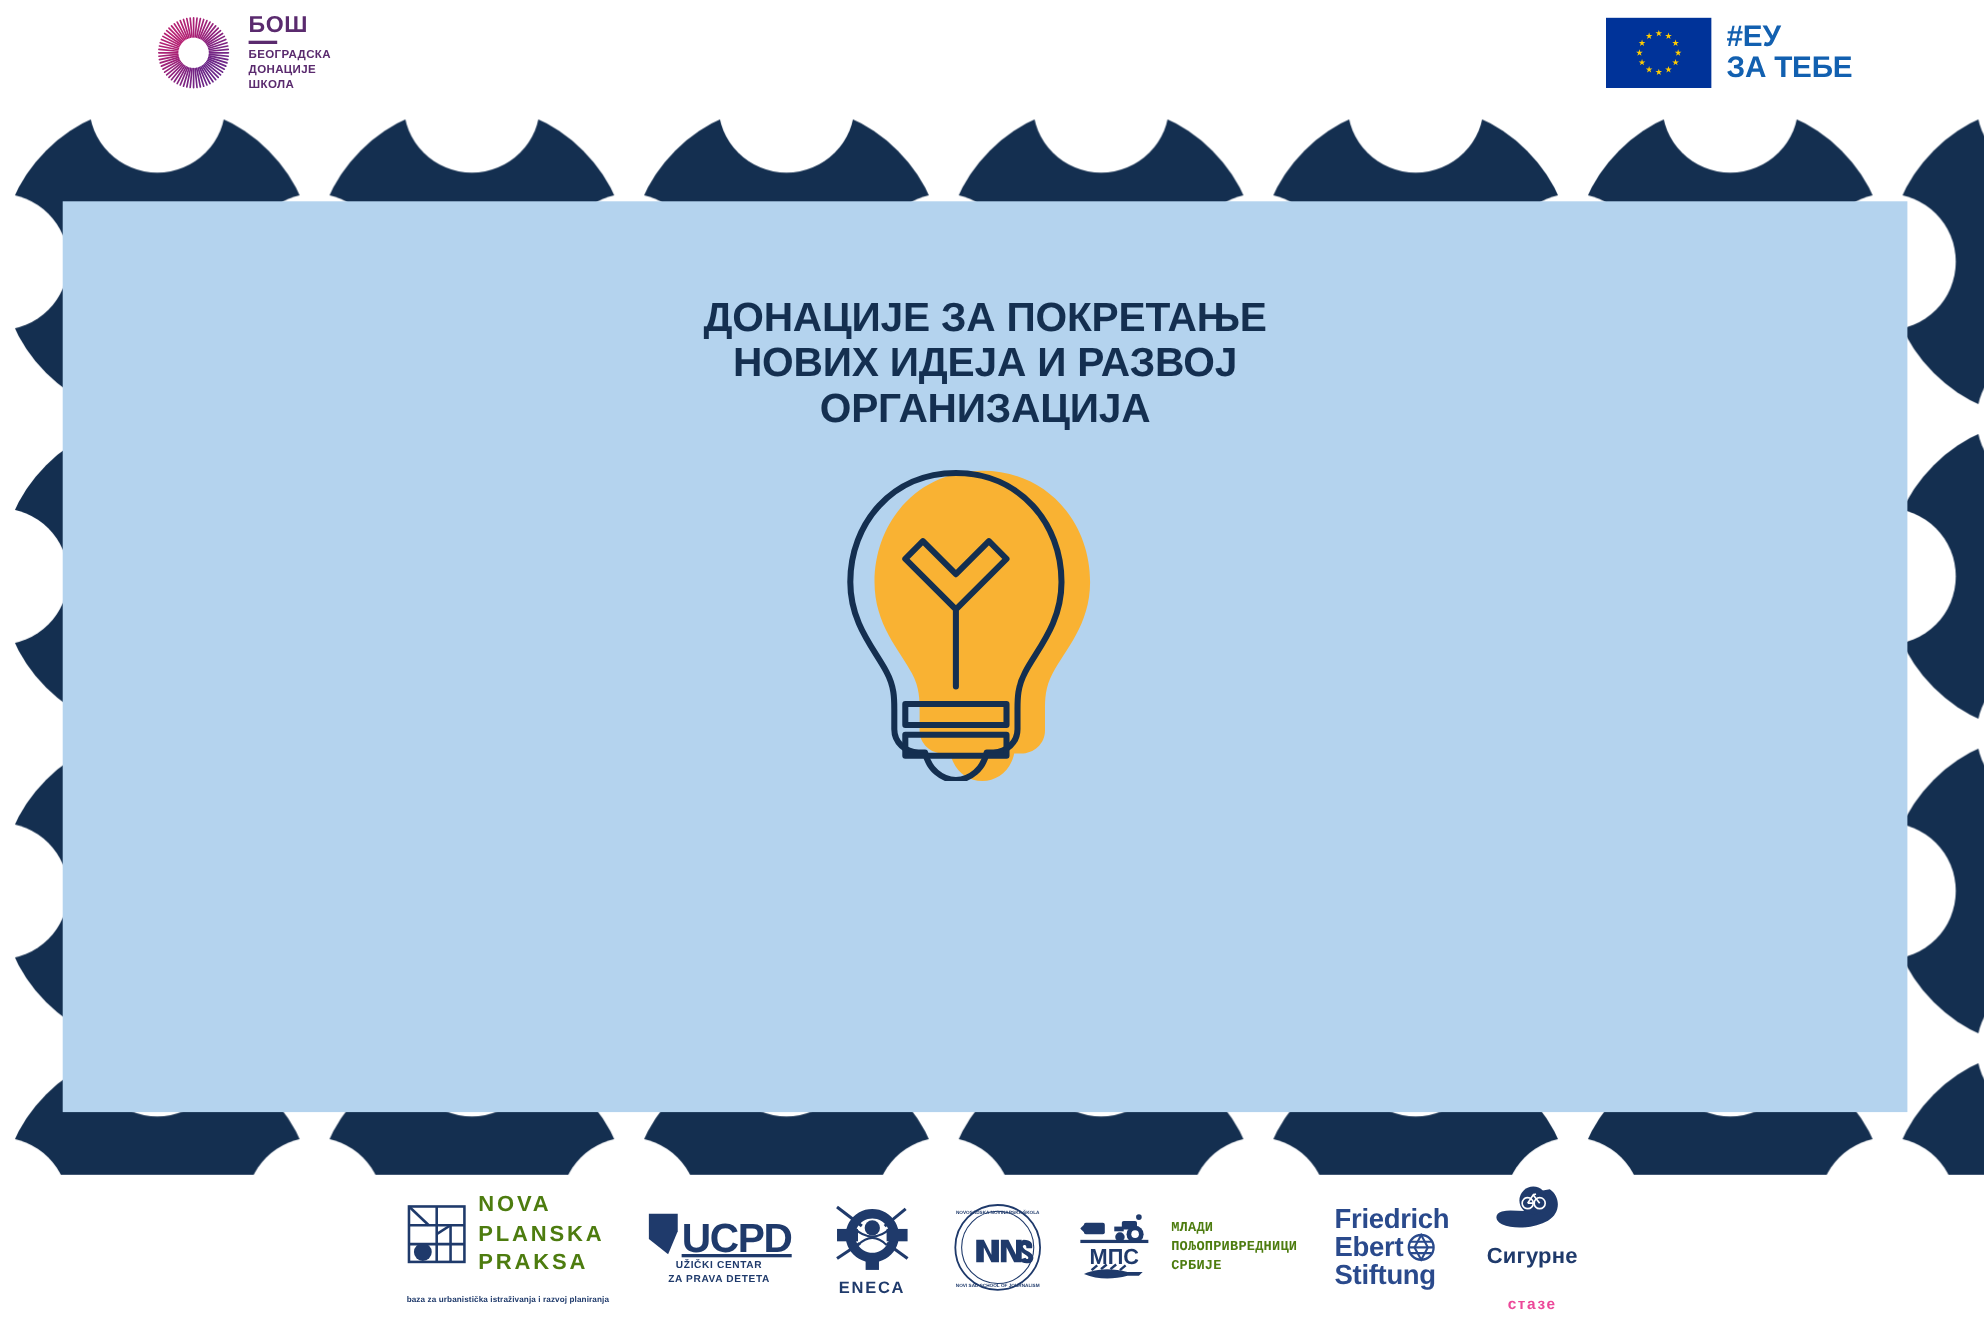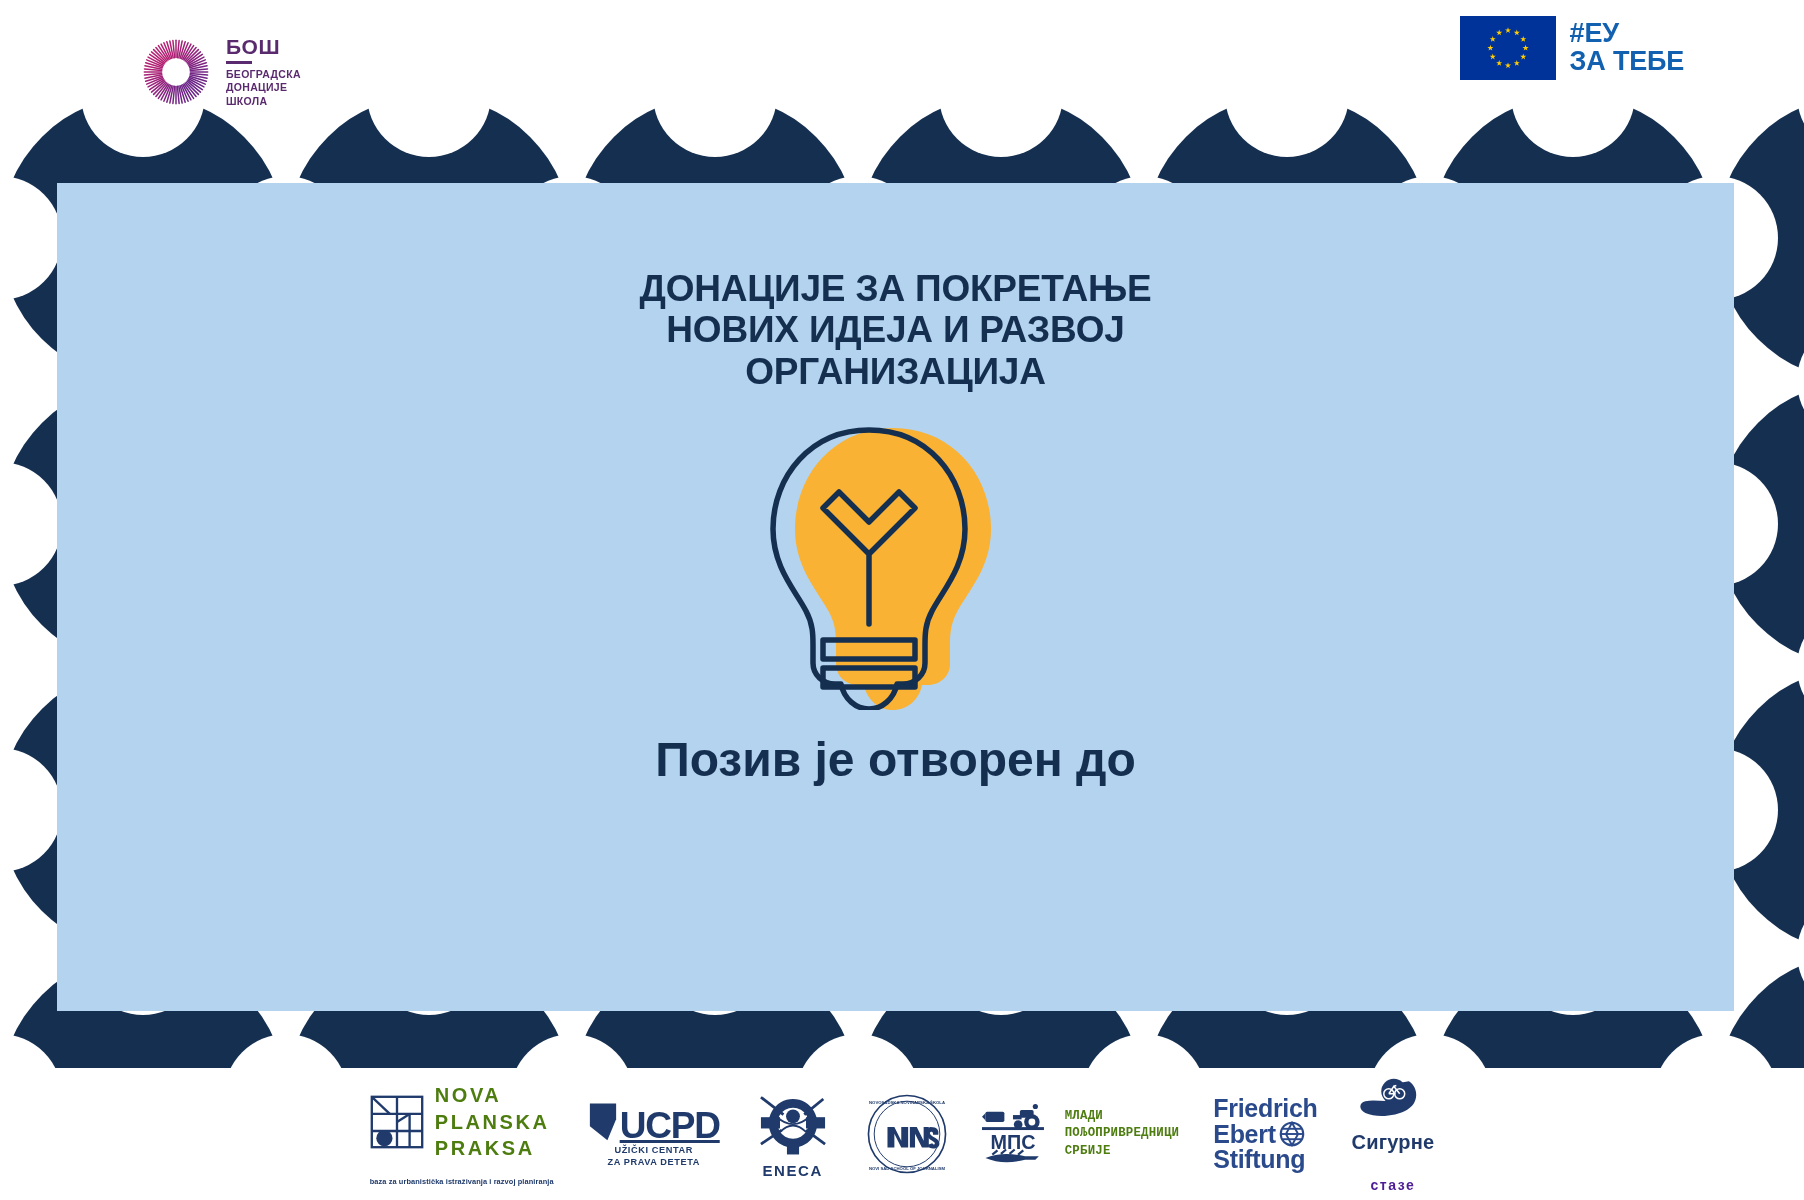--- a/index.html
+++ b/index.html
@@ -31,21 +31,20 @@
     z-index: 40;
   }
 
   .bos-logo {
     position: absolute;
     left: 140px;
     top: 12px;
     display: flex;
     align-items: center;
     gap: 14px;
-    margin-top: 24px;
   }
   .bos-mark { width: 72px; height: 72px; display:block; }
   .bos-text { display: flex; flex-direction: column; justify-content: center; }
   .bos-title {
     font-size: 21px; font-weight: 700; color: #5a2a6e;
     letter-spacing: .5px; line-height: 1;
   }
   .bos-rule { width: 26px; height: 3px; background: #5a2a6e; margin: 4px 0 4px 0; }
   .bos-sub {
     font-size: 10.5px; font-weight: 700; color: #5a2a6e;
@@ -192,21 +191,21 @@
   .fes-line { display: flex; align-items: flex-end; gap: 3px; }
   .fes-globe { width: 26px; height: 26px; }
 
   
   .sgs { flex-direction: column; align-items: center; gap: 1px; }
   .sgs-mark { width: 72px; height: 56px; }
   .sgs-a {
     font-size: 20px; font-weight: 800; color: #1f3a6b; letter-spacing: .2px; line-height: 1;
   }
   .sgs-b {
-    font-size: 14px; font-weight: 600; color: #4c1d95; letter-spacing: 1.5px; line-height: 1.2; margin-top: 24px;
+    font-size: 14px; font-weight: 600; color: #ec4899; letter-spacing: 1.5px; line-height: 1.2; margin-top: 24px;
   }
 </style>
 </head>
 <body>
 
 <div class="poster">
 
   <div class="pattern">
     <svg viewBox="0 0 1804 1000" preserveAspectRatio="none" aria-hidden="true">
       <defs>
@@ -388,21 +387,20 @@
           <rect x="62" y="240" width="92" height="19"></rect>
         </g>
 
         <g transform="translate(24,8)" fill="none" stroke="#142f50" stroke-width="5.5" stroke-linejoin="round" stroke-linecap="round" opacity="0">
           <path d="M108,196 L108,126"></path>
         </g>
       </svg>
     </div>
 
     <div class="deadline">
-      <span class="ln">Позив је отворен до</span>
     </div>
 
   </div>
 
   <div class="footer">
 
     <div class="flogo npp">
       <div class="npp-row">
         <svg class="npp-grid" viewBox="0 0 60 60">
           <g fill="none" stroke="#1f3a6b" stroke-width="2.6">

